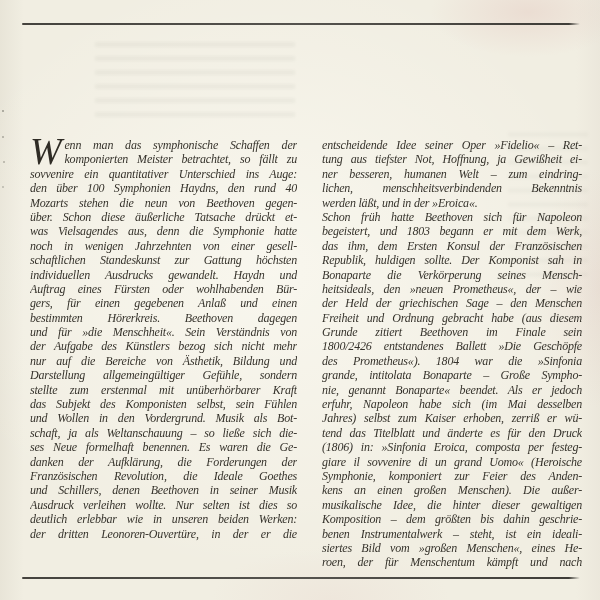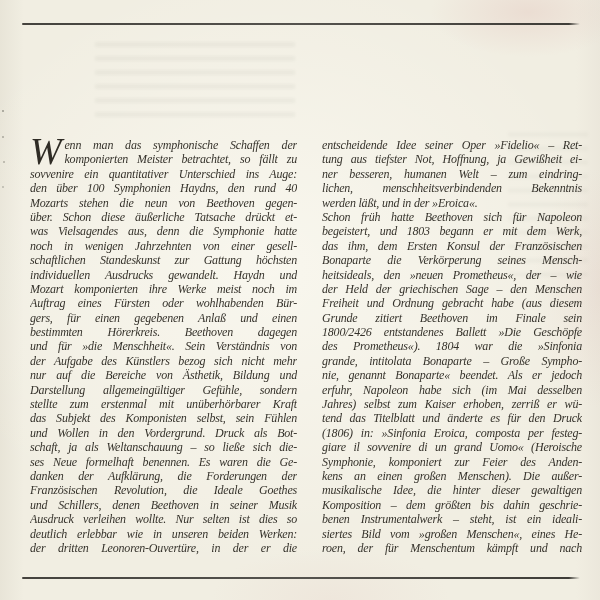--- a/index.html
+++ b/index.html
@@ -117,51 +117,51 @@
           <div class="tline">enn man das symphonische Schaffen der</div>
           <div class="tline">komponierten Meister betrachtet, so fällt zu</div>
           <div class="tline">sovvenire ein quantitativer Unterschied ins Auge:</div>
           <div class="tline">den über 100 Symphonien Haydns, den rund 40</div>
           <div class="tline">Mozarts stehen die neun von Beethoven gegen-</div>
           <div class="tline">über. Schon diese äußerliche Tatsache drückt et-</div>
           <div class="tline">was Vielsagendes aus, denn die Symphonie hatte</div>
           <div class="tline">noch in wenigen Jahrzehnten von einer gesell-</div>
           <div class="tline">schaftlichen Standeskunst zur Gattung höchsten</div>
           <div class="tline">individuellen Ausdrucks gewandelt. Haydn und</div>
-          <div class="tline">Mozart komponierten ihre Werke meist noch im</div>
           <div class="tline">Auftrag eines Fürsten oder wohlhabenden Bür-</div>
           <div class="tline">gers, für einen gegebenen Anlaß und einen</div>
           <div class="tline">bestimmten Hörerkreis. Beethoven dagegen</div>
           <div class="tline">und für »die Menschheit«. Sein Verständnis von</div>
           <div class="tline">der Aufgabe des Künstlers bezog sich nicht mehr</div>
           <div class="tline">nur auf die Bereiche von Ästhetik, Bildung und</div>
           <div class="tline">Darstellung allgemeingültiger Gefühle, sondern</div>
           <div class="tline">stellte zum erstenmal mit unüberhörbarer Kraft</div>
           <div class="tline">das Subjekt des Komponisten selbst, sein Fühlen</div>
-          <div class="tline">und Wollen in den Vordergrund. Druck als Bot-</div>
+          <div class="tline">und Wollen in den Vordergrund. Musik als Bot-</div>
           <div class="tline">schaft, ja als Weltanschauung – so ließe sich die-</div>
           <div class="tline">ses Neue formelhaft benennen. Es waren die Ge-</div>
           <div class="tline">danken der Aufklärung, die Forderungen der</div>
           <div class="tline">Französischen Revolution, die Ideale Goethes</div>
           <div class="tline">und Schillers, denen Beethoven in seiner Musik</div>
           <div class="tline">Ausdruck verleihen wollte. Nur selten ist dies so</div>
           <div class="tline">deutlich erlebbar wie in unseren beiden Werken:</div>
           <div class="tline">der dritten Leonoren-Ouvertüre, in der er die</div>
         </div>
     </div>
     <div class="col col-right">
       <div class="lines">
           <div class="tline">entscheidende Idee seiner Oper »Fidelio« – Ret-</div>
           <div class="tline">tung aus tiefster Not, Hoffnung, ja Gewißheit ei-</div>
           <div class="tline">ner besseren, humanen Welt – zum eindring-</div>
           <div class="tline">lichen, menschheitsverbindenden Bekenntnis</div>
           <div class="tline para-end">werden läßt, und in der »Eroica«.</div>
           <div class="tline">Schon früh hatte Beethoven sich für Napoleon</div>
           <div class="tline">begeistert, und 1803 begann er mit dem Werk,</div>
           <div class="tline">das ihm, dem Ersten Konsul der Französischen</div>
+          <div class="tline">Republik, huldigen sollte. Der Komponist sah in</div>
           <div class="tline">Bonaparte die Verkörperung seines Mensch-</div>
           <div class="tline">heitsideals, den »neuen Prometheus«, der – wie</div>
           <div class="tline">der Held der griechischen Sage – den Menschen</div>
           <div class="tline">Freiheit und Ordnung gebracht habe (aus diesem</div>
           <div class="tline">Grunde zitiert Beethoven im Finale sein</div>
           <div class="tline">1800/2426 entstandenes Ballett »Die Geschöpfe</div>
           <div class="tline">des Prometheus«). 1804 war die »Sinfonia</div>
           <div class="tline">grande, intitolata Bonaparte – Große Sympho-</div>
           <div class="tline">nie, genannt Bonaparte« beendet. Als er jedoch</div>
           <div class="tline">erfuhr, Napoleon habe sich (im Mai desselben</div>

